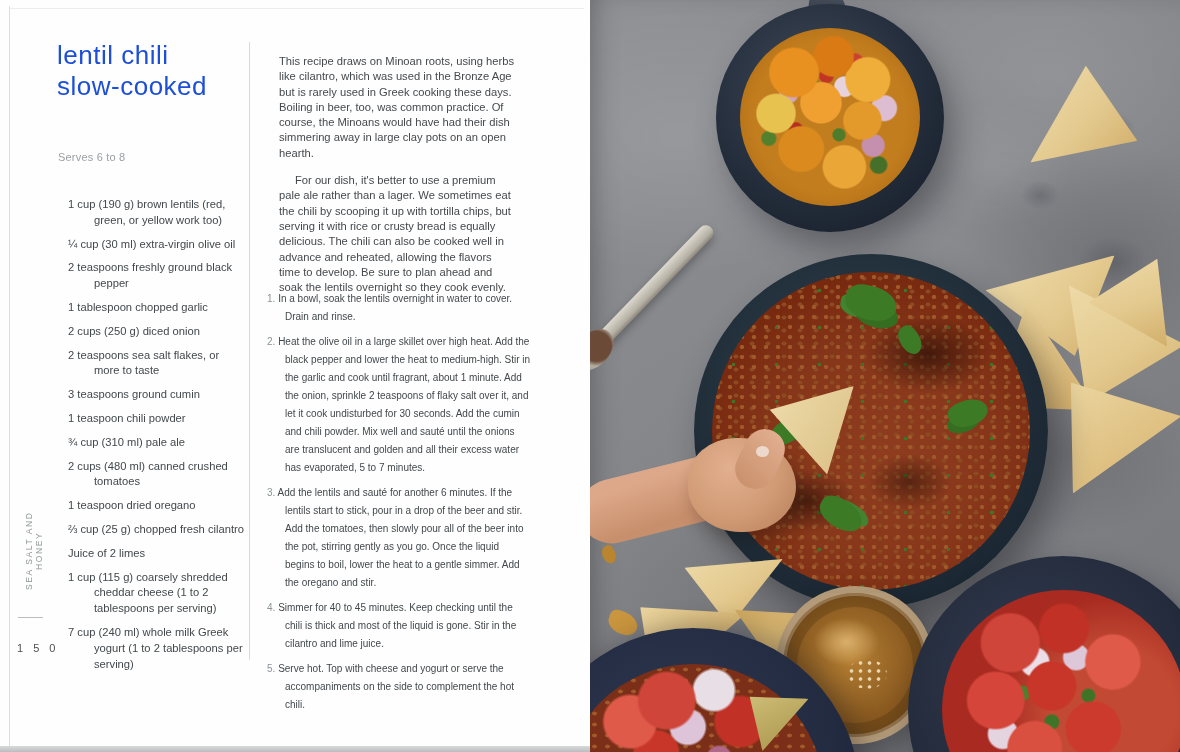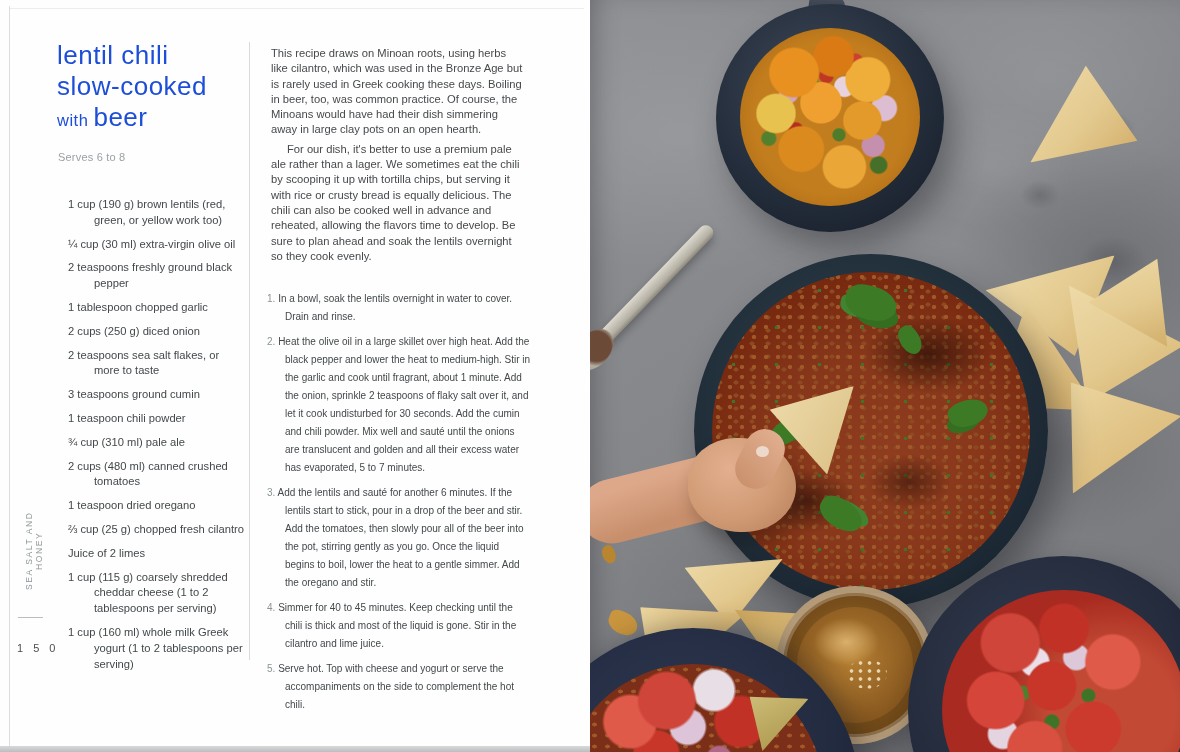--- a/index.html
+++ b/index.html
@@ -31,21 +31,21 @@
   .title .big{font-size:26px;}
   .title .small{font-size:16.5px;}
   .serves{left:58px;top:151px;font-size:11px;color:#9aa0a3;letter-spacing:0.2px;}
 
   .ingredients{left:60px;top:189px;width:192px;font-size:11.2px;line-height:15.8px;color:#42484b;}
   .ingredients p{margin:8px;padding-left:26px;text-indent:-26px;}
 
   .divider{left:249px;top:42px;width:1px;height:618px;background:#d9dadb;}
 
   .intro{left:267px;top:42px;width:260px;font-size:11.2px;line-height:15.3px;color:#45494c;}
-  .intro p{margin:4px;}
+  .intro p{margin:12px;}
   .intro p.indent{text-indent:16px;}
 
   .steps{left:267px;top:290px;width:264px;font-size:10px;line-height:18px;color:#42484b;}
   .steps .step{margin:0 0 7px 0;padding-left:18px;text-indent:-18px;}
   .steps .num{color:#8c9396;}
 
   
   .photo{left:590px;top:0;width:590px;height:752px;overflow:hidden;
     background:
       radial-gradient(ellipse 300px 200px at 15% 18%, rgba(255,255,255,0.10), transparent 70%),
@@ -219,41 +219,40 @@
   <div class="abs edge-top"></div>
   <div class="abs edge-left"></div>
 
   <div class="abs sidebar-vtext">SEA SALT AND HONEY</div>
   <div class="abs sidebar-rule"></div>
   <div class="abs page-number">1 5 0</div>
 
   <div class="abs title">
     <div class="big">lentil chili</div>
     <div class="big">slow-cooked</div>
-    <div><span class="small">with </span><span class="big">beer</span></div>
   </div>
 
   <div class="abs serves">Serves 6 to 8</div>
 
   <div class="abs ingredients">
     <p>1 cup (190 g) brown lentils (red, green, or yellow work too)</p>
     <p>¼ cup (30 ml) extra-virgin olive oil</p>
     <p>2 teaspoons freshly ground black pepper</p>
     <p>1 tablespoon chopped garlic</p>
     <p>2 cups (250 g) diced onion</p>
     <p>2 teaspoons sea salt flakes, or more to taste</p>
     <p>3 teaspoons ground cumin</p>
     <p>1 teaspoon chili powder</p>
     <p>¾ cup (310 ml) pale ale</p>
     <p>2 cups (480 ml) canned crushed tomatoes</p>
     <p>1 teaspoon dried oregano</p>
     <p>⅔ cup (25 g) chopped fresh cilantro</p>
     <p>Juice of 2 limes</p>
     <p>1 cup (115 g) coarsely shredded cheddar cheese (1 to 2 tablespoons per serving)</p>
-    <p>1 cup (160 ml) whole milk Greek yogurt (1 to 2 tablespoons per serving)</p>
+    <p>7 cup (240 ml) whole milk Greek yogurt (1 to 2 tablespoons per serving)</p>
   </div>
 
   <div class="abs divider"></div>
 
   <div class="abs intro">
     <p>This recipe draws on Minoan roots, using herbs like cilantro, which was used in the Bronze Age but is rarely used in Greek cooking these days. Boiling in beer, too, was common practice. Of course, the Minoans would have had their dish simmering away in large clay pots on an open hearth.</p>
     <p class="indent">For our dish, it's better to use a premium pale ale rather than a lager. We sometimes eat the chili by scooping it up with tortilla chips, but serving it with rice or crusty bread is equally delicious. The chili can also be cooked well in advance and reheated, allowing the flavors time to develop. Be sure to plan ahead and soak the lentils overnight so they cook evenly.</p>
   </div>
 
   <div class="abs steps">

